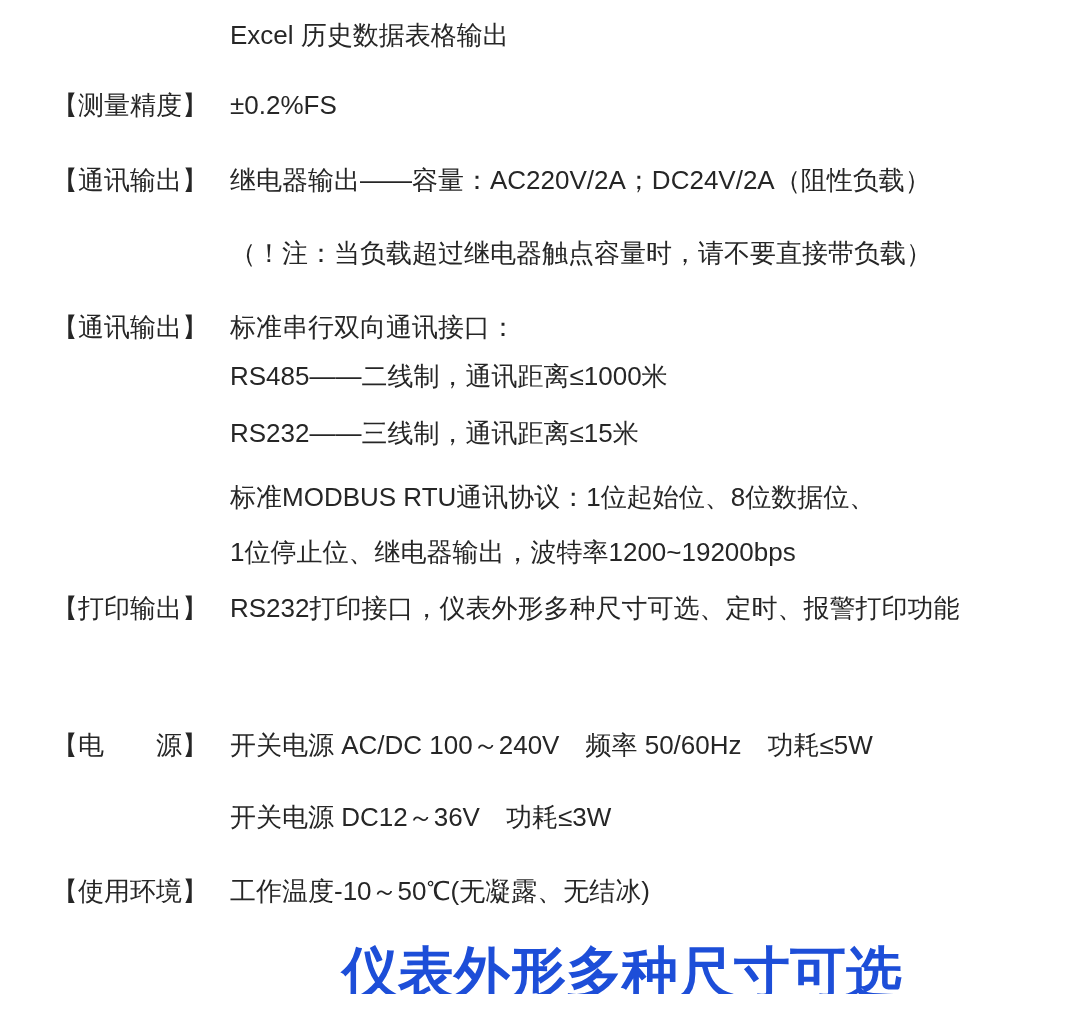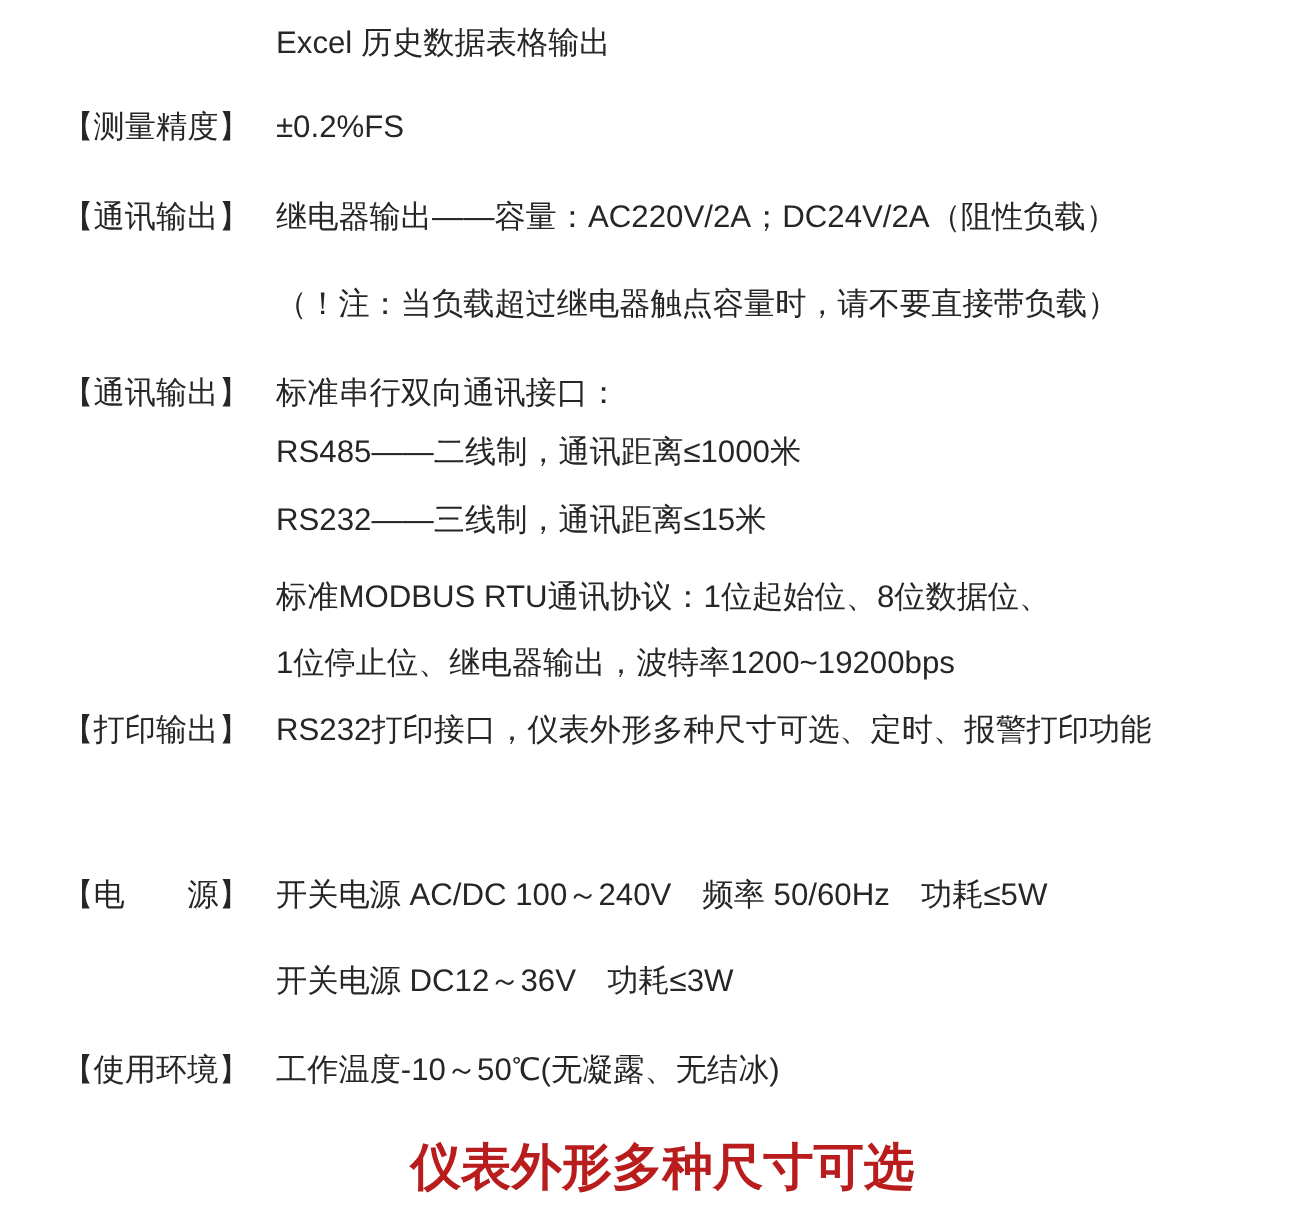--- a/index.html
+++ b/index.html
@@ -32,25 +32,25 @@
   }
   .row .txt {
     position: absolute;
     left: 230px;
     top: 0;
   }
   .footer-title {
     position: absolute;
     left: 342px;
     top: 948px;
-    font-size: 42px;
+    font-size: 56px;
     line-height: 50px;
     font-weight: 700;
     white-space: nowrap;
-    color: #b91c1c;
+    color: #1d4ed8;
   }
 </style>
 </head>
 <body>
 
 <div class="page">
 
   <div class="row" style="top:17px">
     <span class="txt">Excel 历史数据表格输出</span>
   </div>

